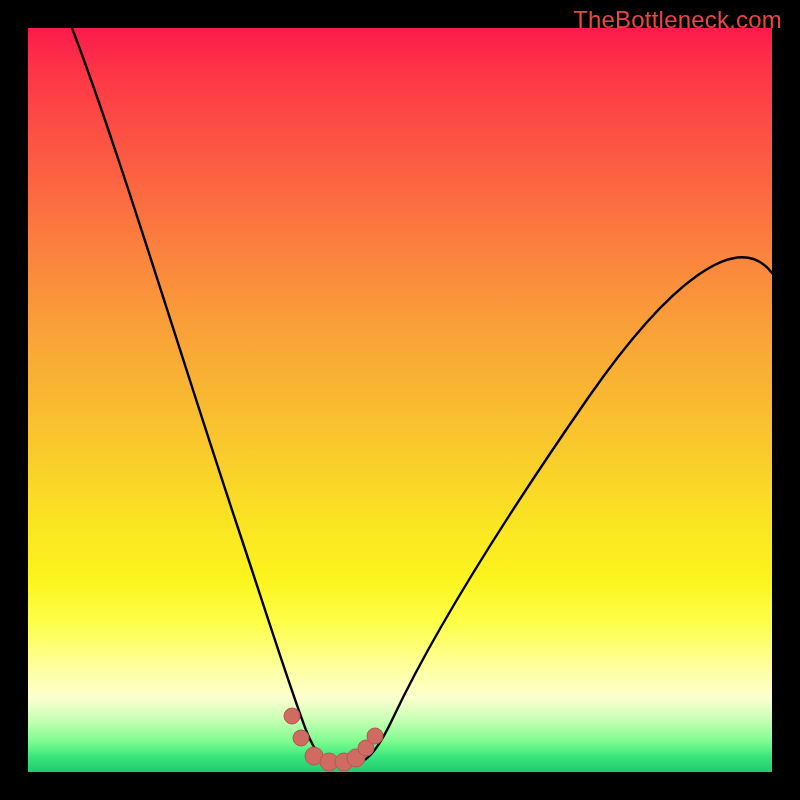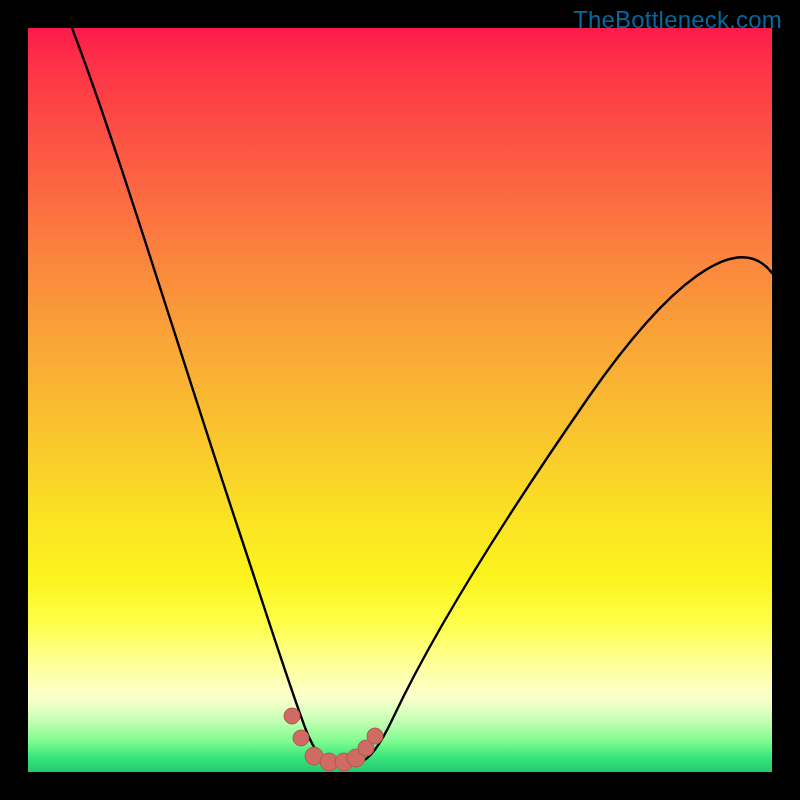--- a/index.html
+++ b/index.html
@@ -42,21 +42,21 @@
       #c7ffb4 93%,
       #7bfb8e 96%,
       #37e67b 98%,
       #23c96f 100%
     );
   }
   .watermark {
     position: absolute;
     top: 6px;
     right: 18px;
-    color: #0369a1;
+    color: #ef4444;
     font-size: 24px;
     font-weight: 500;
     letter-spacing: 0.2px;
     user-select: none;
   }
   svg.curves {
     position: absolute;
     left: 0;
     top: 0;
     width: 744px;

